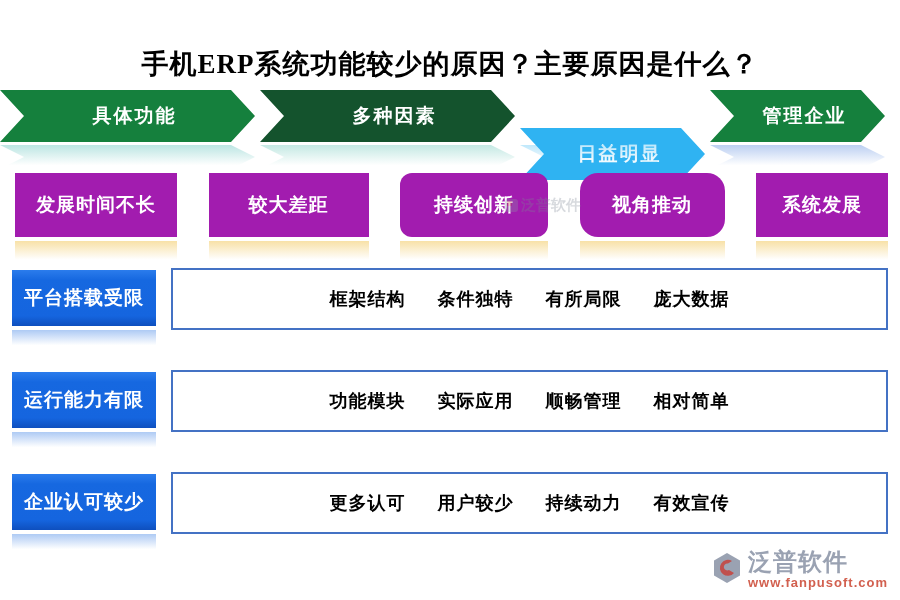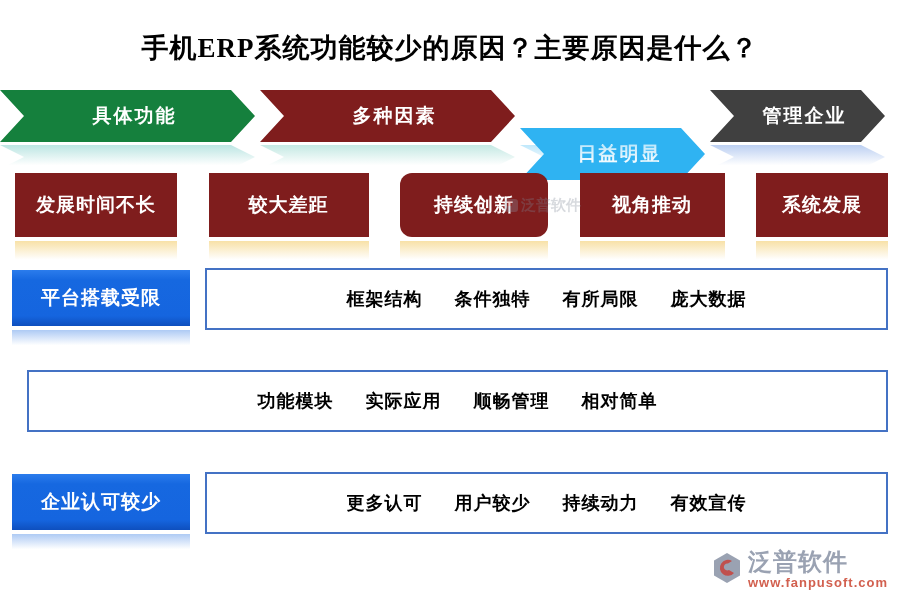--- a/index.html
+++ b/index.html
@@ -11,62 +11,62 @@
     overflow:hidden;
   }
 
   
   .title {
     text-align:center;
     font-family:"Liberation Serif", serif;
     font-weight:bold;
     font-size:27px;
     color:#000000;
-    padding-top:30px;
+    padding-top:46px;
     letter-spacing:1px;
   }
 
   
   .banner-wrap { position:absolute; left:0; top:90px; width:888px; }
   .banner-row { display:flex; gap:5px; height:52px; }
   .seg {
     height:52px;
     display:flex; align-items:center; justify-content:center;
     color:#ffffff; font-weight:bold; font-size:19px;
     clip-path:polygon(0% 0%, calc(100% - 24px) 0%, 100% 50%, calc(100% - 24px) 100%, 0% 100%, 24px 50%);
     padding-left:14px;
     letter-spacing:2px;
   }
   .seg-0 { width:255px; background:#15803d; }
-  .seg-1 { width:255px; background:#7f1d1d; }
+  .seg-1 { width:255px; background:#14532d; }
   .seg-2 { width:185px; background:#2fb3f2;margin-top:38px; }
-  .seg-3 { width:175px; background:#404040; }
+  .seg-3 { width:175px; background:#15803d; }
   .banner-reflect { display:flex; gap:5px; height:24px; margin-top:3px; }
   .rseg { height:24px; clip-path:polygon(0% 0%, calc(100% - 24px) 0%, 100% 50%, calc(100% - 24px) 100%, 0% 100%, 24px 50%); }
   .rseg-0 { width:255px; background:linear-gradient(to bottom, rgba(33,170,161,.30), rgba(33,170,161,0) 85%); }
   .rseg-1 { width:255px; background:linear-gradient(to bottom, rgba(59,181,163,.30), rgba(59,181,163,0) 85%); }
   .rseg-2 { width:185px; background:linear-gradient(to bottom, rgba(47,179,242,.30), rgba(47,179,242,0) 85%); }
   .rseg-3 { width:175px; background:linear-gradient(to bottom, rgba(30,96,210,.30), rgba(30,96,210,0) 85%); }
 
   
   .factors { position:absolute; left:15px; top:173px; width:873px; display:flex; justify-content:space-between; }
   .factor-col { display:flex; flex-direction:column; }
   .factor {
     height:64px; display:flex; align-items:center; justify-content:center;
-    background:#7f1d1d; color:#ffffff; font-weight:bold; font-size:19px;
+    background:#a21caf; color:#ffffff; font-weight:bold; font-size:19px;
     letter-spacing:1px;
   }
-  .f-0 { width:162px; } .f-1 { width:160px; } .f-2 { width:148px;border-radius:12px; } .f-3 { width:145px; } .f-4 { width:132px; }
+  .f-0 { width:162px; } .f-1 { width:160px; } .f-2 { width:148px;border-radius:12px; } .f-3 { width:145px;border-radius:18px; } .f-4 { width:132px; }
   .factor-reflect { height:22px; margin-top:4px;
     background:linear-gradient(to bottom, rgba(234,169,3,.35), rgba(234,169,3,0) 85%); }
 
   
   .reason-row { position:absolute; left:12px; width:876px; display:flex; align-items:flex-start; }
   .row-0 { top:270px; } .row-1 { top:372px; } .row-2 { top:474px; }
-  .reason-label-col { width:178px; }
+  .reason-label-col { width:144px; }
   .reason-label {
     height:56px; display:flex; align-items:center; justify-content:center;
     background:linear-gradient(to bottom, #2b7cec 0%, #1668e0 18%, #1565df 82%, #0e4fbe 100%);
     color:#ffffff; font-weight:bold; font-size:19px; letter-spacing:1px;
   }
   .reason-label-reflect { height:18px; margin-top:4px;
     background:linear-gradient(to bottom, rgba(22,104,224,.35), rgba(22,104,224,0) 85%); }
   .reason-box {
     margin-left:15px; flex:1; height:62px; margin-top:-2px;
     background:#ffffff; border:2px solid #4472c4;
@@ -165,20 +165,26 @@
   </div>
   <div class="reason-box">
     <span class="reason-item">框架结构</span>
     <span class="reason-item">条件独特</span>
     <span class="reason-item">有所局限</span>
     <span class="reason-item">庞大数据</span>
   </div>
 </div>
 
 <div class="reason-row row-1">
+  <div class="reason-label-col">
+    <div class="reason-label">
+        <span>运行能力有限</span>
+      </div>
+    <div class="reason-label-reflect"></div>
+  </div>
   <div class="reason-box">
     <span class="reason-item">功能模块</span>
     <span class="reason-item">实际应用</span>
     <span class="reason-item">顺畅管理</span>
     <span class="reason-item">相对简单</span>
   </div>
 </div>
 
 <div class="reason-row row-2">
   <div class="reason-label-col">

